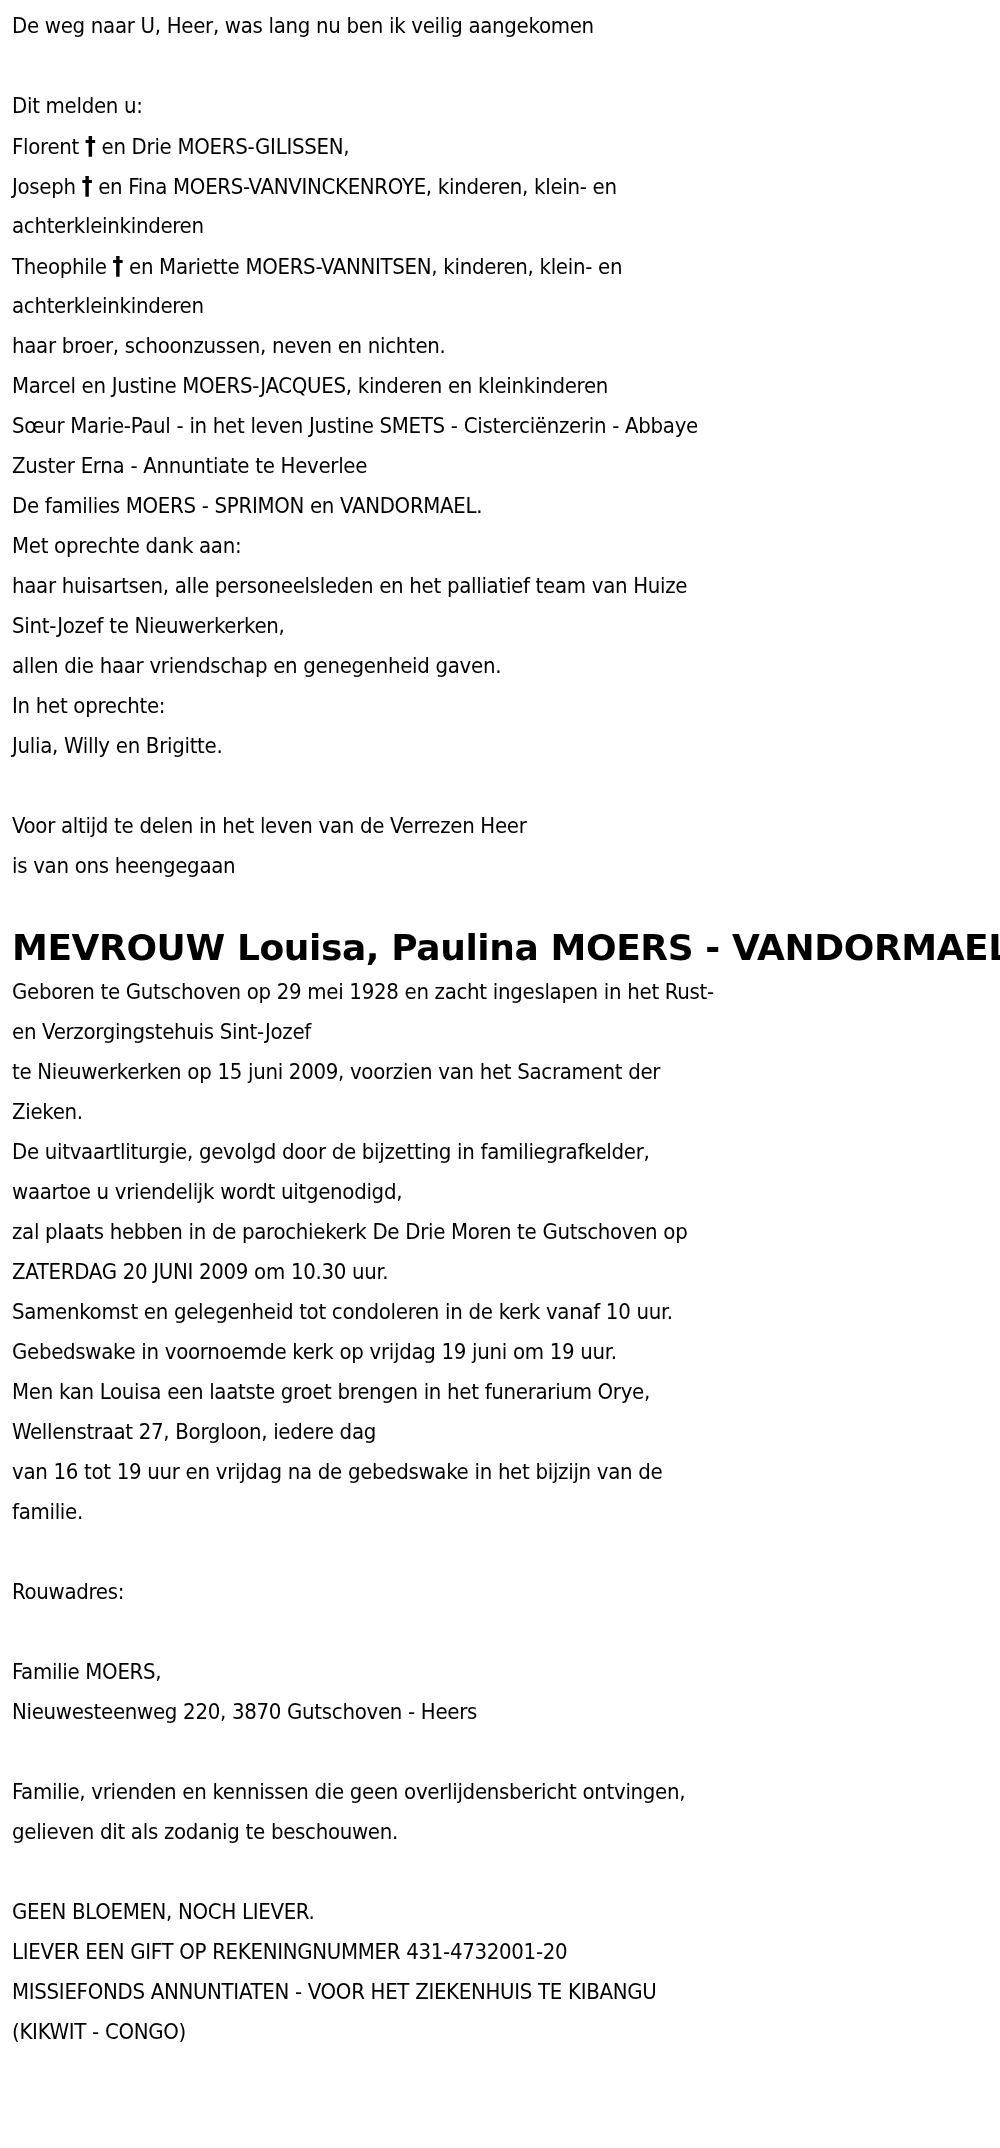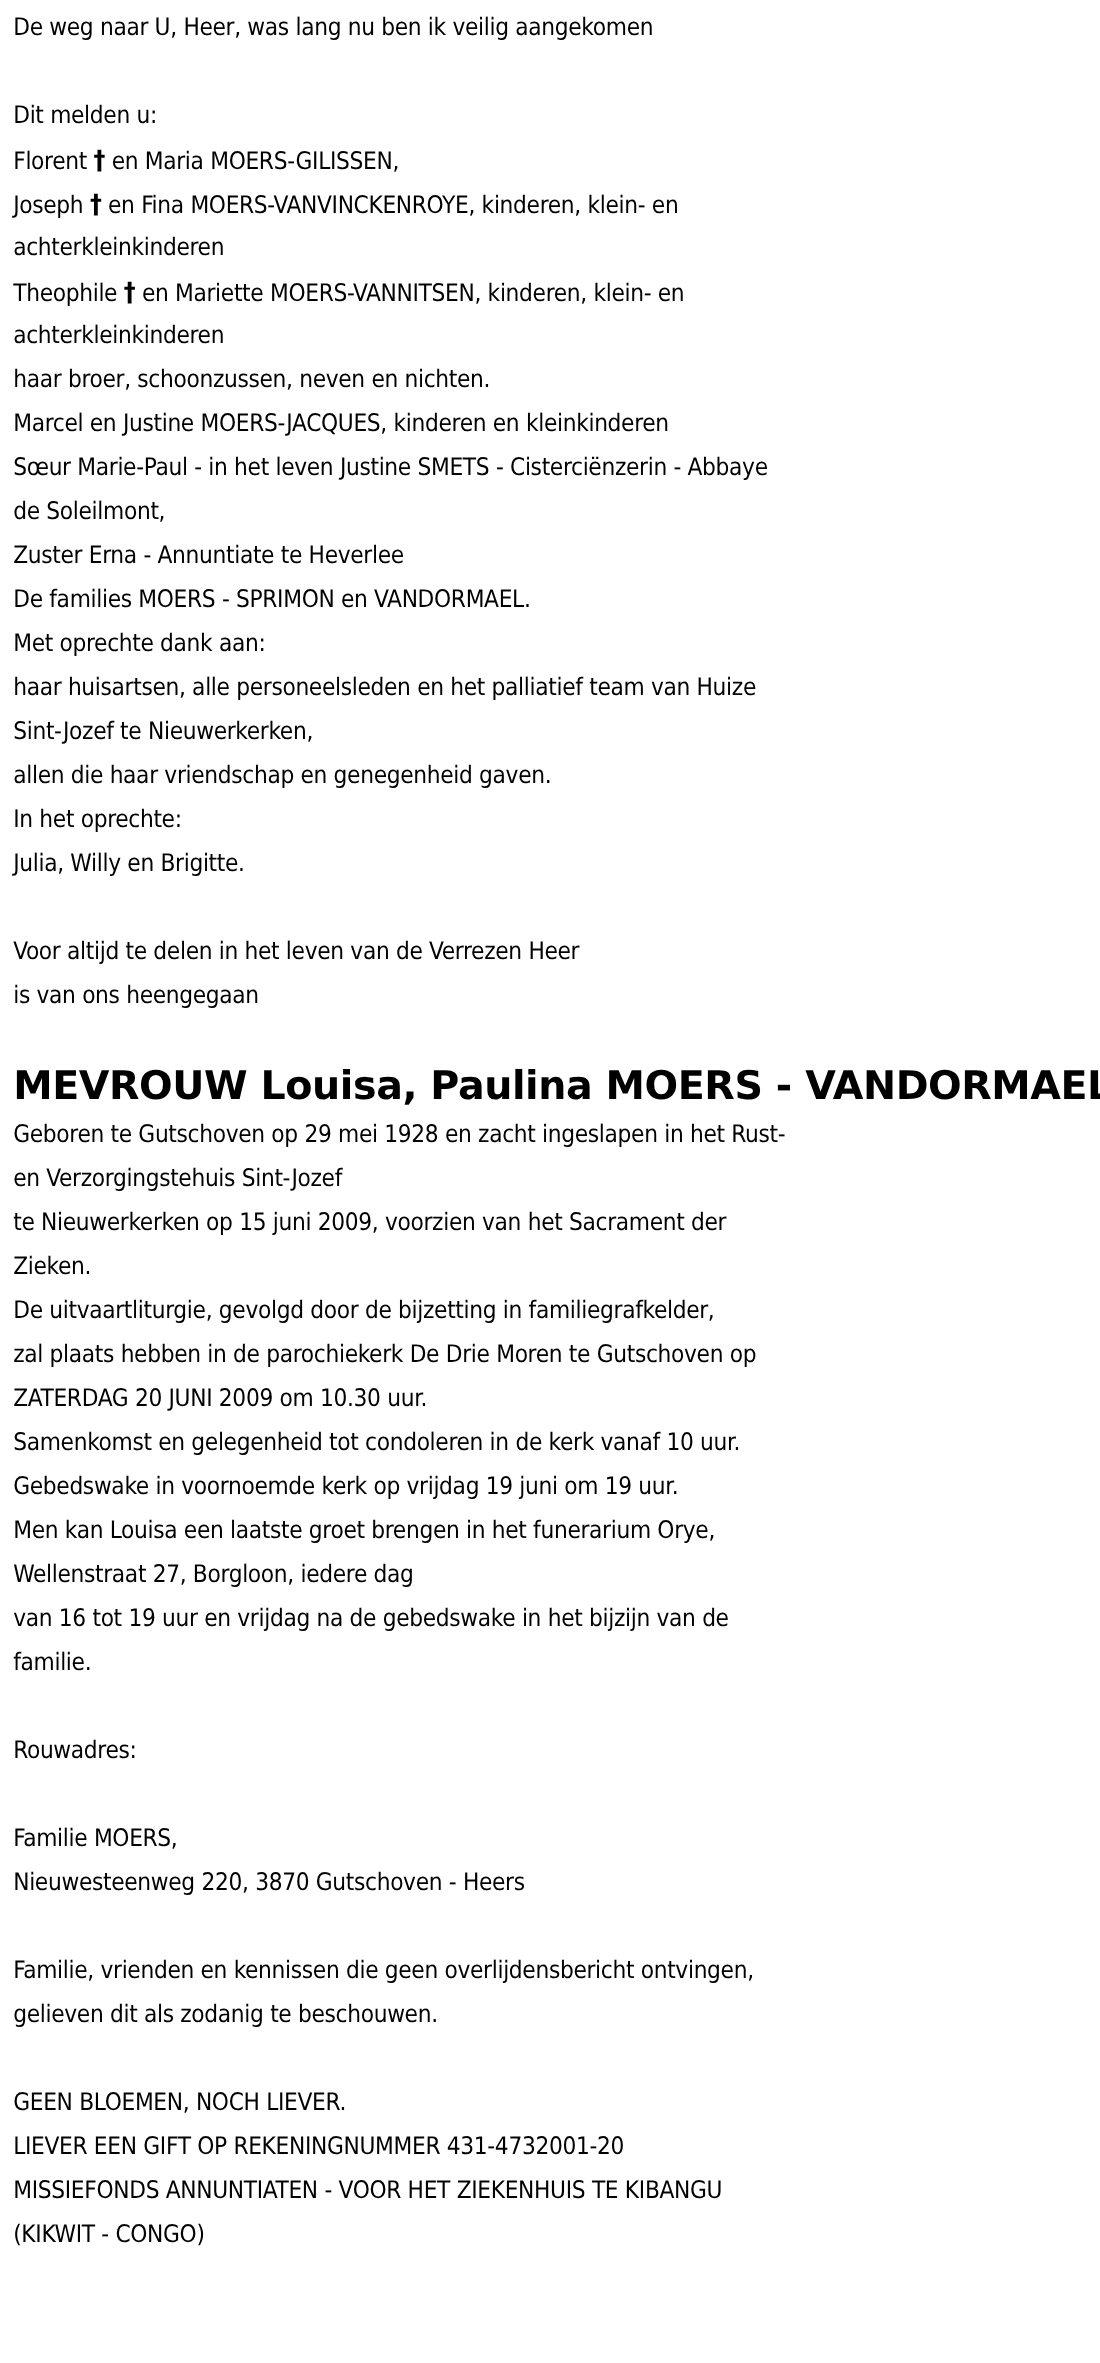--- a/index.html
+++ b/index.html
@@ -54,38 +54,37 @@
     <div class="line">De weg naar U, Heer, was lang nu ben ik veilig aangekomen</div>
     <div class="blank"></div>
   </div>
 
   <div class="section">
     <div class="line">Dit melden u:</div>
 
     <div class="line">
       <span>Florent</span>
       <span class="dagger">†</span>
-      <span>en Maria MOERS-GILISSEN,</span>
+      <span>en Drie MOERS-GILISSEN,</span>
     </div>
     <div class="line">
       <span>Joseph</span>
       <span class="dagger">†</span>
       <span>en Fina MOERS-VANVINCKENROYE, kinderen, klein- en</span>
     </div>
     <div class="line">achterkleinkinderen</div>
     <div class="line">
       <span>Theophile</span>
       <span class="dagger">†</span>
       <span>en Mariette MOERS-VANNITSEN, kinderen, klein- en</span>
     </div>
     <div class="line">achterkleinkinderen</div>
     <div class="line">haar broer, schoonzussen, neven en nichten.</div>
     <div class="line">Marcel en Justine MOERS-JACQUES, kinderen en kleinkinderen</div>
     <div class="line">Sœur Marie-Paul - in het leven Justine SMETS - Cisterciënzerin - Abbaye</div>
-    <div class="line">de Soleilmont,</div>
     <div class="line">Zuster Erna - Annuntiate te Heverlee</div>
     <div class="line">De families MOERS - SPRIMON en VANDORMAEL.</div>
   </div>
 
   <div class="section">
     <div class="line">Met oprechte dank aan:</div>
     <div class="line">haar huisartsen, alle personeelsleden en het palliatief team van Huize</div>
     <div class="line">Sint-Jozef te Nieuwerkerken,</div>
     <div class="line">allen die haar vriendschap en genegenheid gaven.</div>
     <div class="line">In het oprechte:</div>
@@ -99,20 +98,21 @@
   </div>
 
   <h1 class="heading">MEVROUW Louisa, Paulina MOERS - VANDORMAEL</h1>
 
   <div class="section">
     <div class="line">Geboren te Gutschoven op 29 mei 1928 en zacht ingeslapen in het Rust-</div>
     <div class="line">en Verzorgingstehuis Sint-Jozef</div>
     <div class="line">te Nieuwerkerken op 15 juni 2009, voorzien van het Sacrament der</div>
     <div class="line">Zieken.</div>
     <div class="line">De uitvaartliturgie, gevolgd door de bijzetting in familiegrafkelder,</div>
+    <div class="line">waartoe u vriendelijk wordt uitgenodigd,</div>
     <div class="line">zal plaats hebben in de parochiekerk De Drie Moren te Gutschoven op</div>
     <div class="line">ZATERDAG 20 JUNI 2009 om 10.30 uur.</div>
     <div class="line">Samenkomst en gelegenheid tot condoleren in de kerk vanaf 10 uur.</div>
     <div class="line">Gebedswake in voornoemde kerk op vrijdag 19 juni om 19 uur.</div>
     <div class="line">Men kan Louisa een laatste groet brengen in het funerarium Orye,</div>
     <div class="line">Wellenstraat 27, Borgloon, iedere dag</div>
     <div class="line">van 16 tot 19 uur en vrijdag na de gebedswake in het bijzijn van de</div>
     <div class="line">familie.</div>
     <div class="blank"></div>
   </div>

